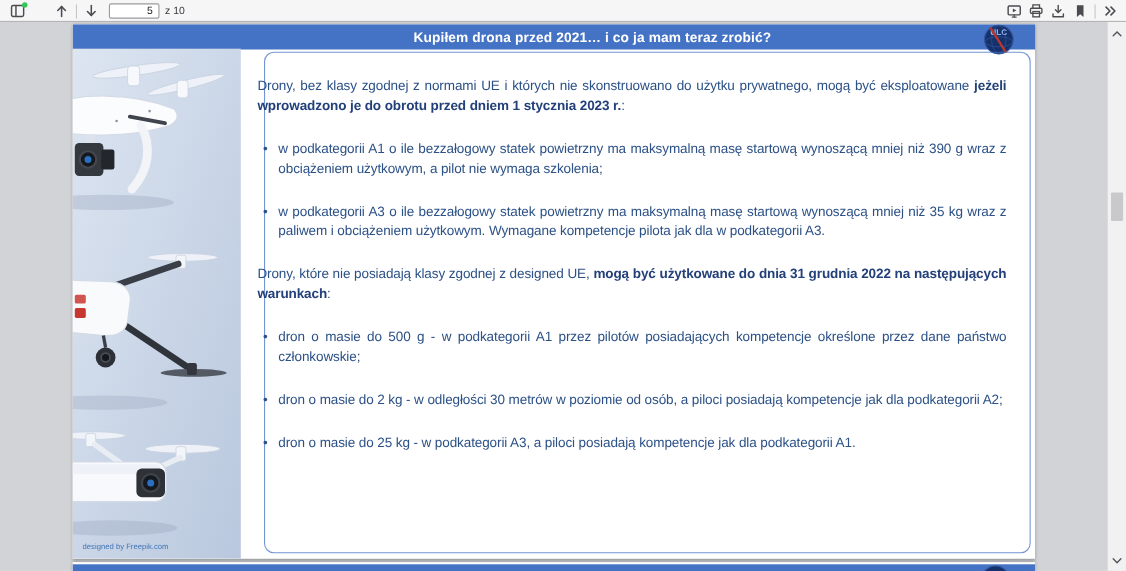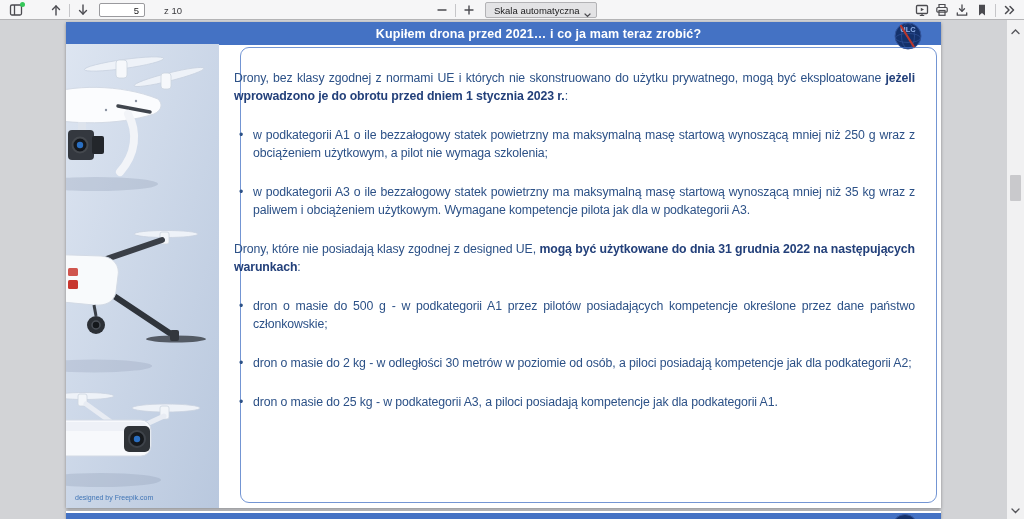--- a/index.html
+++ b/index.html
@@ -29,21 +29,21 @@
   .green-dot {
     position:absolute; top:1px; right:1px; width:5px; height:5px;
     border-radius:50%;
   }
   .page-input {
     width:46px; height:14px; margin-left:6px;
     border:1px solid #9a9a9e; border-radius:2px; background:#fff;
     font-family:"Liberation Sans",sans-serif; font-size:9.5px; color:#202022;
     text-align:right; padding-right:5px;
   }
-  .page-count { font-size:9.5px; color:#3a3a3e; margin-left:19px; white-space:nowrap; }
+  .page-count { font-size:9.5px; color:#3a3a3e; margin-left:5px; white-space:nowrap; }
   .zoom-select {
     margin-left:6px; height:16px; min-width:108px;
     background:#e3e3e5; border:1px solid #b3b3b6; border-radius:2px;
     display:flex; align-items:center; padding:0 16px 0 8px;
     font-size:9.5px; color:#202022; cursor:pointer; position:relative;
   }
   .zoom-select .chev { position:absolute; right:5px; top:6px; }
 
   
   .viewer { position:absolute; left:0; top:20px; width:1007px; height:499px; overflow:hidden; }
@@ -145,46 +145,20 @@
             <path d="M7 2 V11"></path>
             <path d="M3.5 7.5 L7 11 L10.5 7.5"></path>
           </svg>
       </span>
     </button>
 
     <input class="page-input" value="5" style="">
     <span class="page-count">z 10</span>
   </div>
 
-  <div class="tb-group tb-center">
-    <button class="tb-btn">
-      <span>
-        <svg width="12" height="12" viewBox="0 0 12 12" stroke="#4b4b50" stroke-width="1.4" stroke-linecap="round">
-            <path d="M2 6 H10"></path>
-          </svg>
-      </span>
-    </button>
-    <div class="vsep"></div>
-    <button class="tb-btn">
-      <span>
-        <svg width="12" height="12" viewBox="0 0 12 12" stroke="#4b4b50" stroke-width="1.4" stroke-linecap="round">
-            <path d="M6 2 V10"></path>
-            <path d="M2 6 H10"></path>
-          </svg>
-      </span>
-    </button>
-    <div class="zoom-select">
-      <span>Skala automatyczna</span>
-      <span class="chev">
-        <svg width="7" height="5" viewBox="0 0 7 5" fill="none" stroke="#4b4b50" stroke-width="1.2" stroke-linecap="round">
-            <path d="M1 1 L3.5 3.5 L6 1"></path>
-          </svg>
-      </span>
-    </div>
-  </div>
 
   <div class="tb-group tb-right">
     <button class="tb-btn">
       <span>
         <svg width="14" height="14" viewBox="0 0 14 14">
             <rect x="1.5" y="2.5" width="11" height="8" rx="1" fill="none" stroke="#4b4b50" stroke-width="1.3"></rect>
             <path d="M5.8 4.8 L9 6.5 L5.8 8.2 Z" fill="#4b4b50"></path>
             <path d="M7 10.5 v1.8 M4.8 12.5 h4.4" stroke="#4b4b50" stroke-width="1.2" fill="none"></path>
           </svg>
       </span>
@@ -303,21 +277,21 @@
       </svg>
       <span class="credit">designed by Freepik.com</span>
     </div>
 
     <div class="content-frame"></div>
 
     <div class="slide-text">
       <p><span>Drony, bez klasy zgodnej z normami UE i których nie skonstruowano do użytku prywatnego, mogą być eksploatowane </span><b>jeżeli wprowadzono je do obrotu przed dniem 1 stycznia 2023 r.</b><span>:</span></p>
 
       <ul class="blist">
-        <li><span>w podkategorii A1 o ile bezzałogowy statek powietrzny ma maksymalną masę startową wynoszącą mniej niż 250 g wraz z obciążeniem użytkowym, a pilot nie wymaga szkolenia;</span></li>
+        <li><span>w podkategorii A1 o ile bezzałogowy statek powietrzny ma maksymalną masę startową wynoszącą mniej niż 390 g wraz z obciążeniem użytkowym, a pilot nie wymaga szkolenia;</span></li>
         <li><span>w podkategorii A3 o ile bezzałogowy statek powietrzny ma maksymalną masę startową wynoszącą mniej niż 35 kg wraz z paliwem i obciążeniem użytkowym. Wymagane kompetencje pilota jak dla w podkategorii A3.</span></li>
       </ul>
 
       <p><span>Drony, które nie posiadają klasy zgodnej z designed UE, </span><b>mogą być użytkowane do dnia 31 grudnia 2022 na następujących warunkach</b><span>:</span></p>
 
       <ul class="blist">
         <li><span>dron o masie do 500 g - w podkategorii A1 przez pilotów posiadających kompetencje określone przez dane państwo członkowskie;</span></li>
         <li><span>dron o masie do 2 kg - w odległości 30 metrów w poziomie od osób, a piloci posiadają kompetencje jak dla podkategorii A2;</span></li>
         <li><span>dron o masie do 25 kg - w podkategorii A3, a piloci posiadają kompetencje jak dla podkategorii A1.</span></li>
       </ul>

